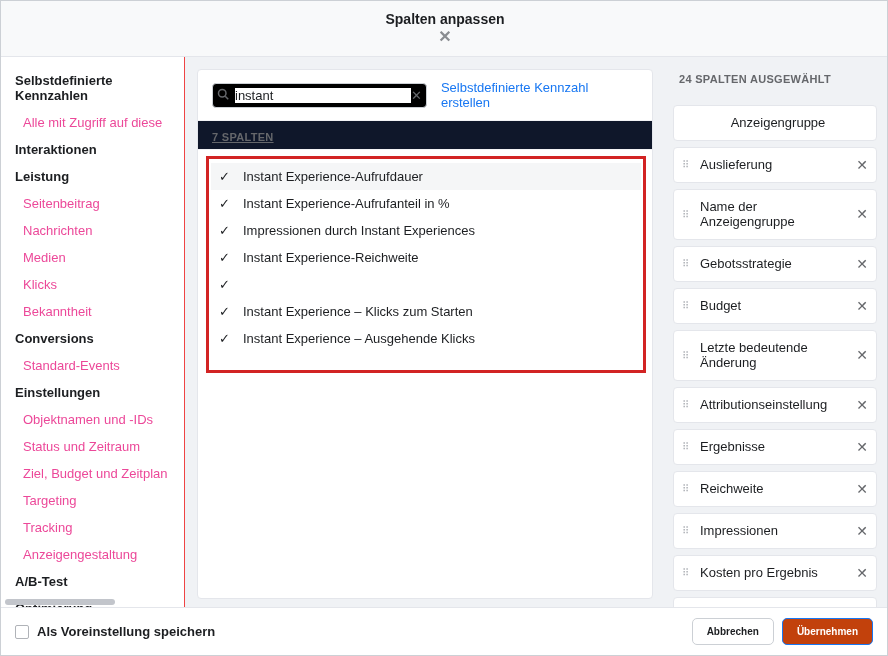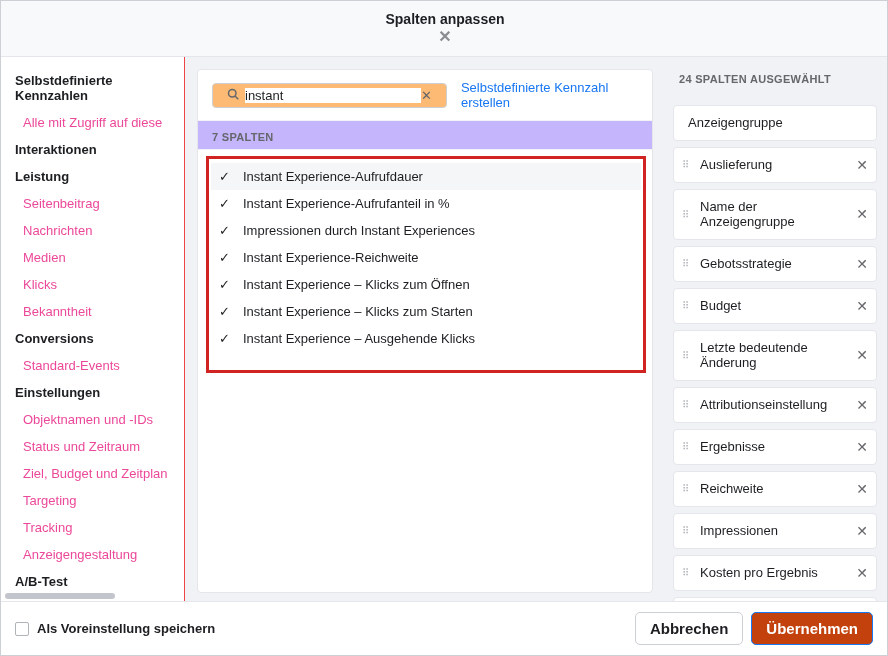--- a/index.html
+++ b/index.html
@@ -95,22 +95,22 @@
     padding: 10px 14px;
     gap: 14px;
     border-bottom: 1px solid #f2f3f5;
   }
   .search-wrap {
     flex: 0 0 210px;
     display: flex;
     align-items: center;
     border: 1px solid #ccd0d5;
     border-radius: 4px;
-    padding: 4px 14px;
-    background: #fdba74;
+    padding: 4px 4px;
+    background: #000000;
   }
   .search-wrap .mag { color: #65676b; margin-right: 6px; font-size: 12px; }
   .search-wrap input {
     border: none;
     outline: none;
     flex: 1;
     font-size: 13px;
     color: #1c1e21;
   }
   .search-wrap .clr { color: #65676b; cursor: pointer; font-size: 13px; }
@@ -119,22 +119,23 @@
     font-size: 13px;
     cursor: pointer;
     font-weight: 500;
   }
   .count-hdr {
     font-size: 11px;
     font-weight: 700;
     letter-spacing: .3px;
     color: #65676b;
     padding: 10px 14px 6px 14px;
-    background: #c4b5fd;
+    background: #0f172a;
     border-bottom: 1px solid #f2f3f5;
+    text-decoration: underline;
   }
   .results {
     padding: 6px 6px 6px 8px;
   }
   .red-box {
     border: 3px solid #d22323;
     padding: 4px 2px 18px 2px;
   }
   .result-row {
     display: flex;
@@ -169,21 +170,21 @@
     border: 1px solid #e4e6eb;
     border-radius: 4px;
     padding: 9px 8px 9px 8px;
     margin-bottom: 6px;
     display: flex;
     align-items: center;
     font-size: 13px;
     color: #1c1e21;
     position: relative;
   }
-  .pill.noremove { padding-left: 14px; }
+  .pill.noremove { padding-left: 14px; text-align: center; }
   .pill .grip {
     width: 14px;
     color: #b0b3b8;
     font-size: 10px;
     letter-spacing: 1px;
     margin-right: 4px;
     line-height: 5px;
     display: flex;
     flex-direction: column;
   }
@@ -200,21 +201,21 @@
     background: #fff;
   }
   .save-preset { display: flex; align-items: center; gap: 8px; color:#1c1e21;}
   .save-preset .box {
     width: 14px; height: 14px; border: 1px solid #b0b3b8; border-radius: 2px; background:#fff;
   }
   .save-preset .txt { font-weight: 700; font-size: 13px; }
   .footer-buttons { display: flex; gap: 8px; }
   .btn {
     padding: 7px 14px;
-    font-size: 15px;
+    font-size: 10px;
     font-weight: 600;
     border-radius: 5px;
     cursor: pointer;
     border: 1px solid #ccd0d5;
     background: #fff;
     color: #1c1e21;
   }
   .btn.primary {
     background: #c2410c;
     border-color: #1877f2;
@@ -294,21 +295,20 @@
             <div class="result-row">
               <span class="chk">✓</span>
               <span>Impressionen durch Instant Experiences</span>
             </div>
             <div class="result-row">
               <span class="chk">✓</span>
               <span>Instant Experience-Reichweite</span>
             </div>
             <div class="result-row">
               <span class="chk">✓</span>
-              <span>Instant Experience – Klicks zum Öffnen</span>
             </div>
             <div class="result-row">
               <span class="chk">✓</span>
               <span>Instant Experience – Klicks zum Starten</span>
             </div>
             <div class="result-row">
               <span class="chk">✓</span>
               <span>Instant Experience – Ausgehende Klicks</span>
             </div>
           </div>

